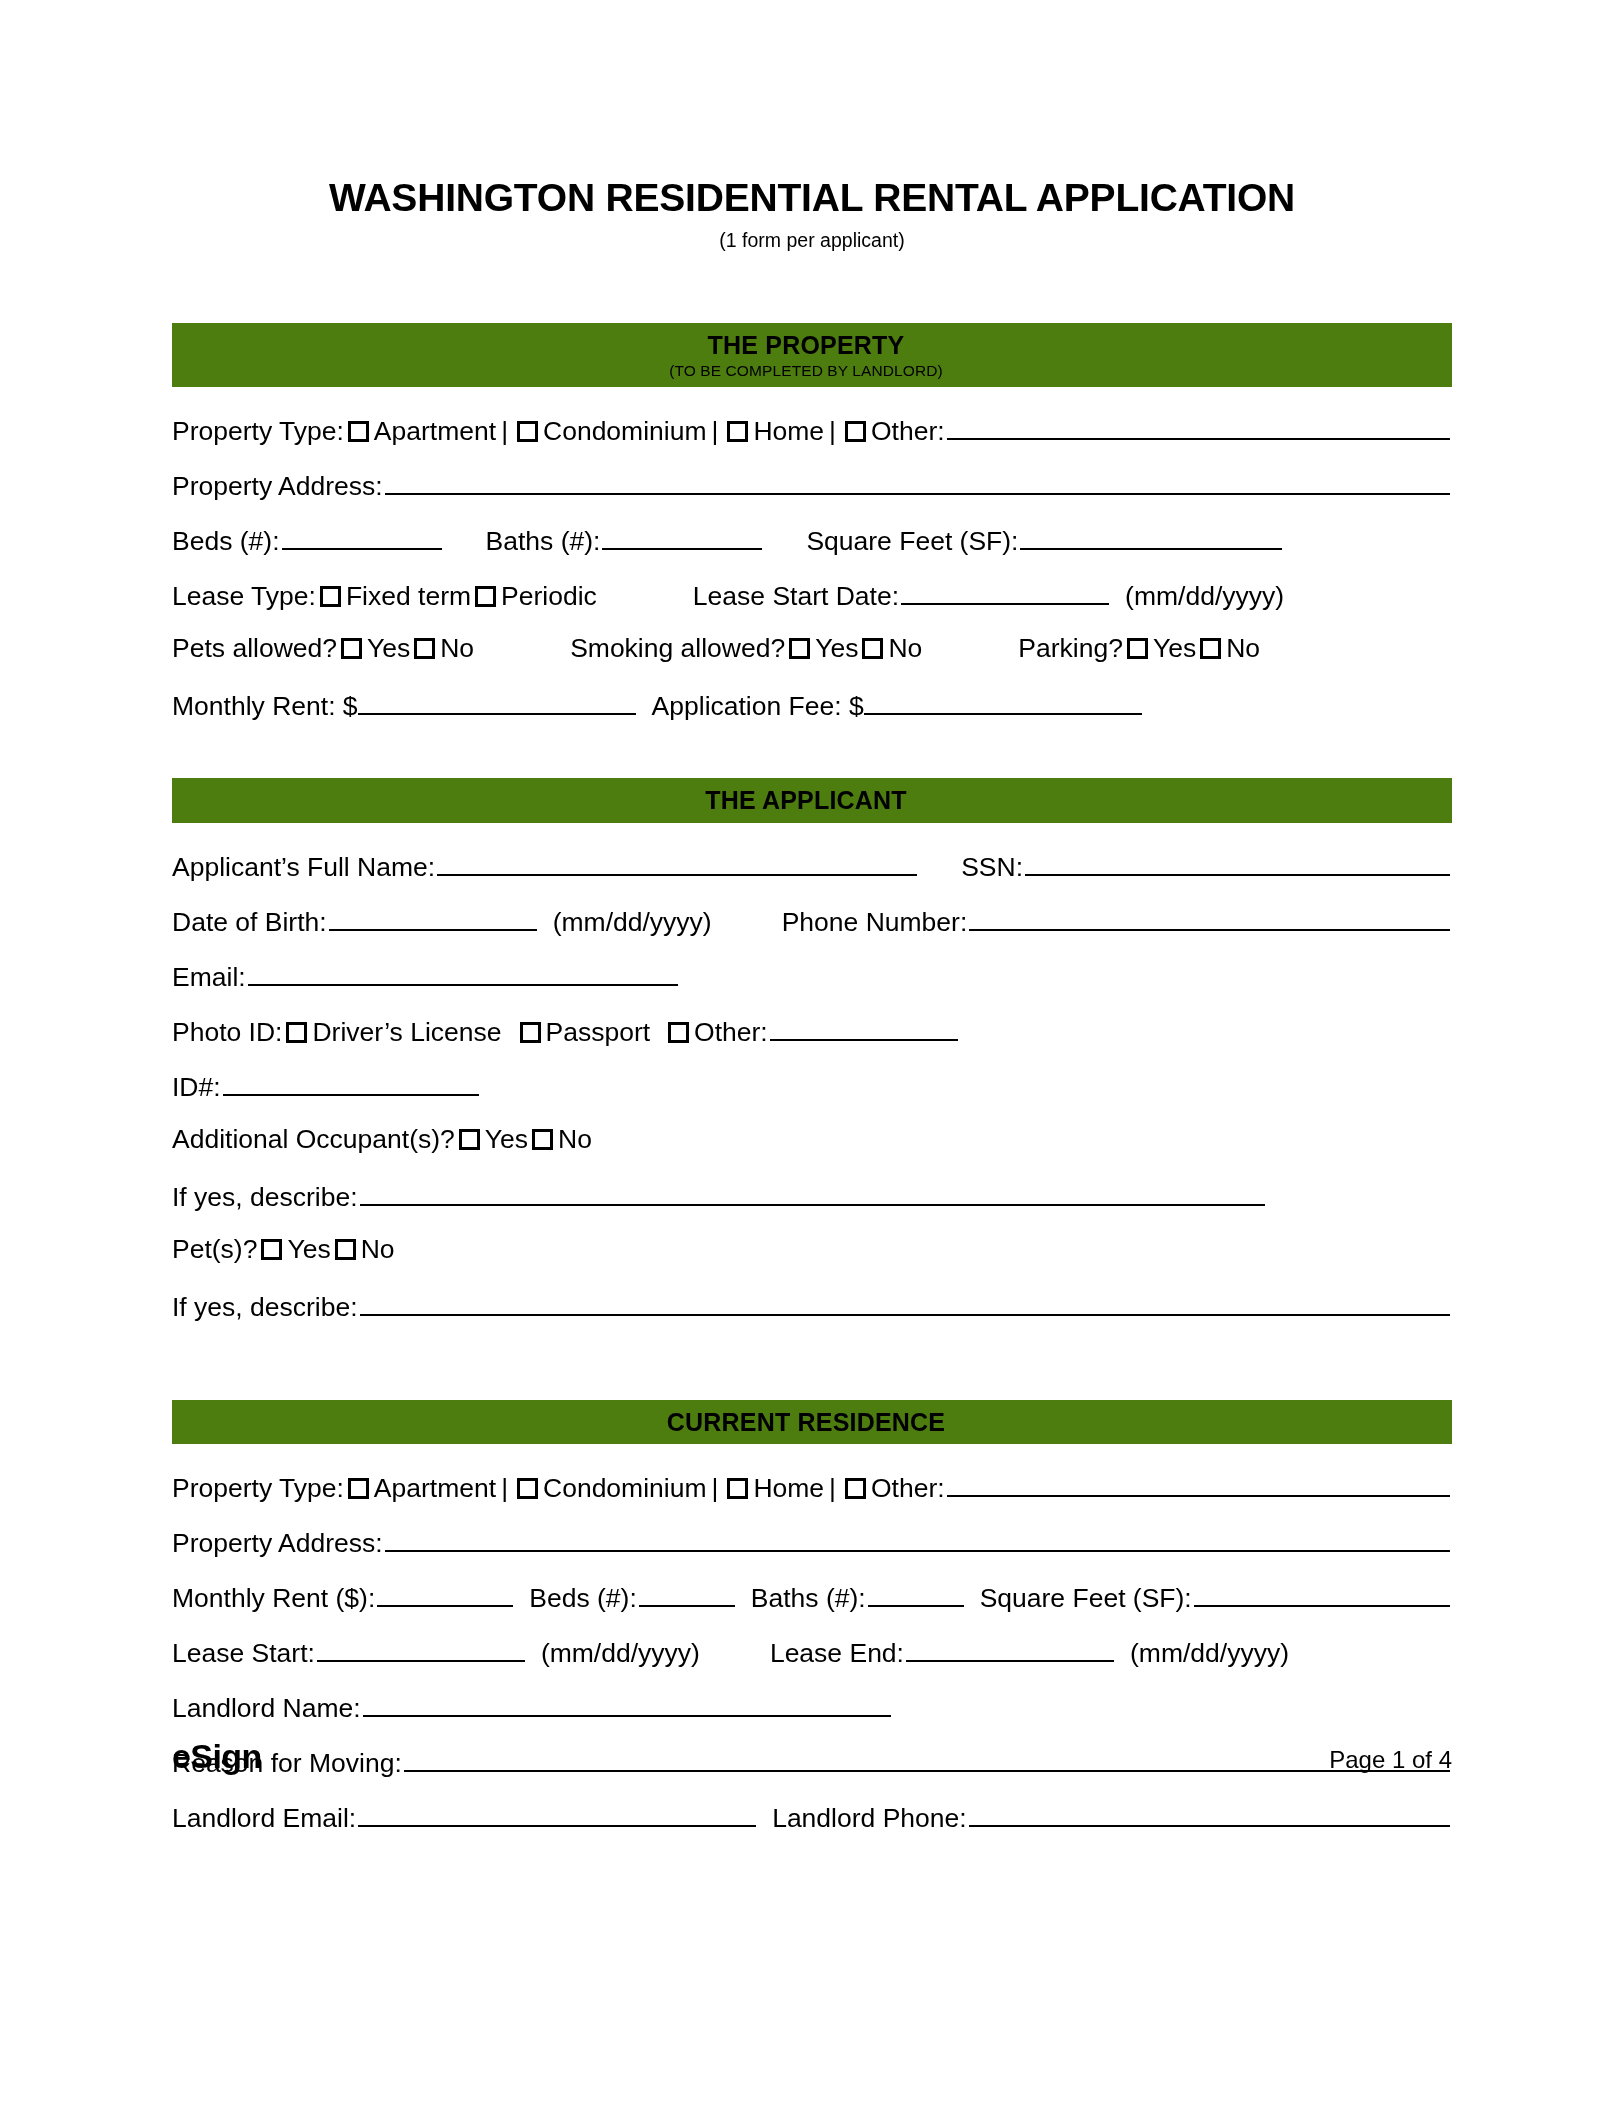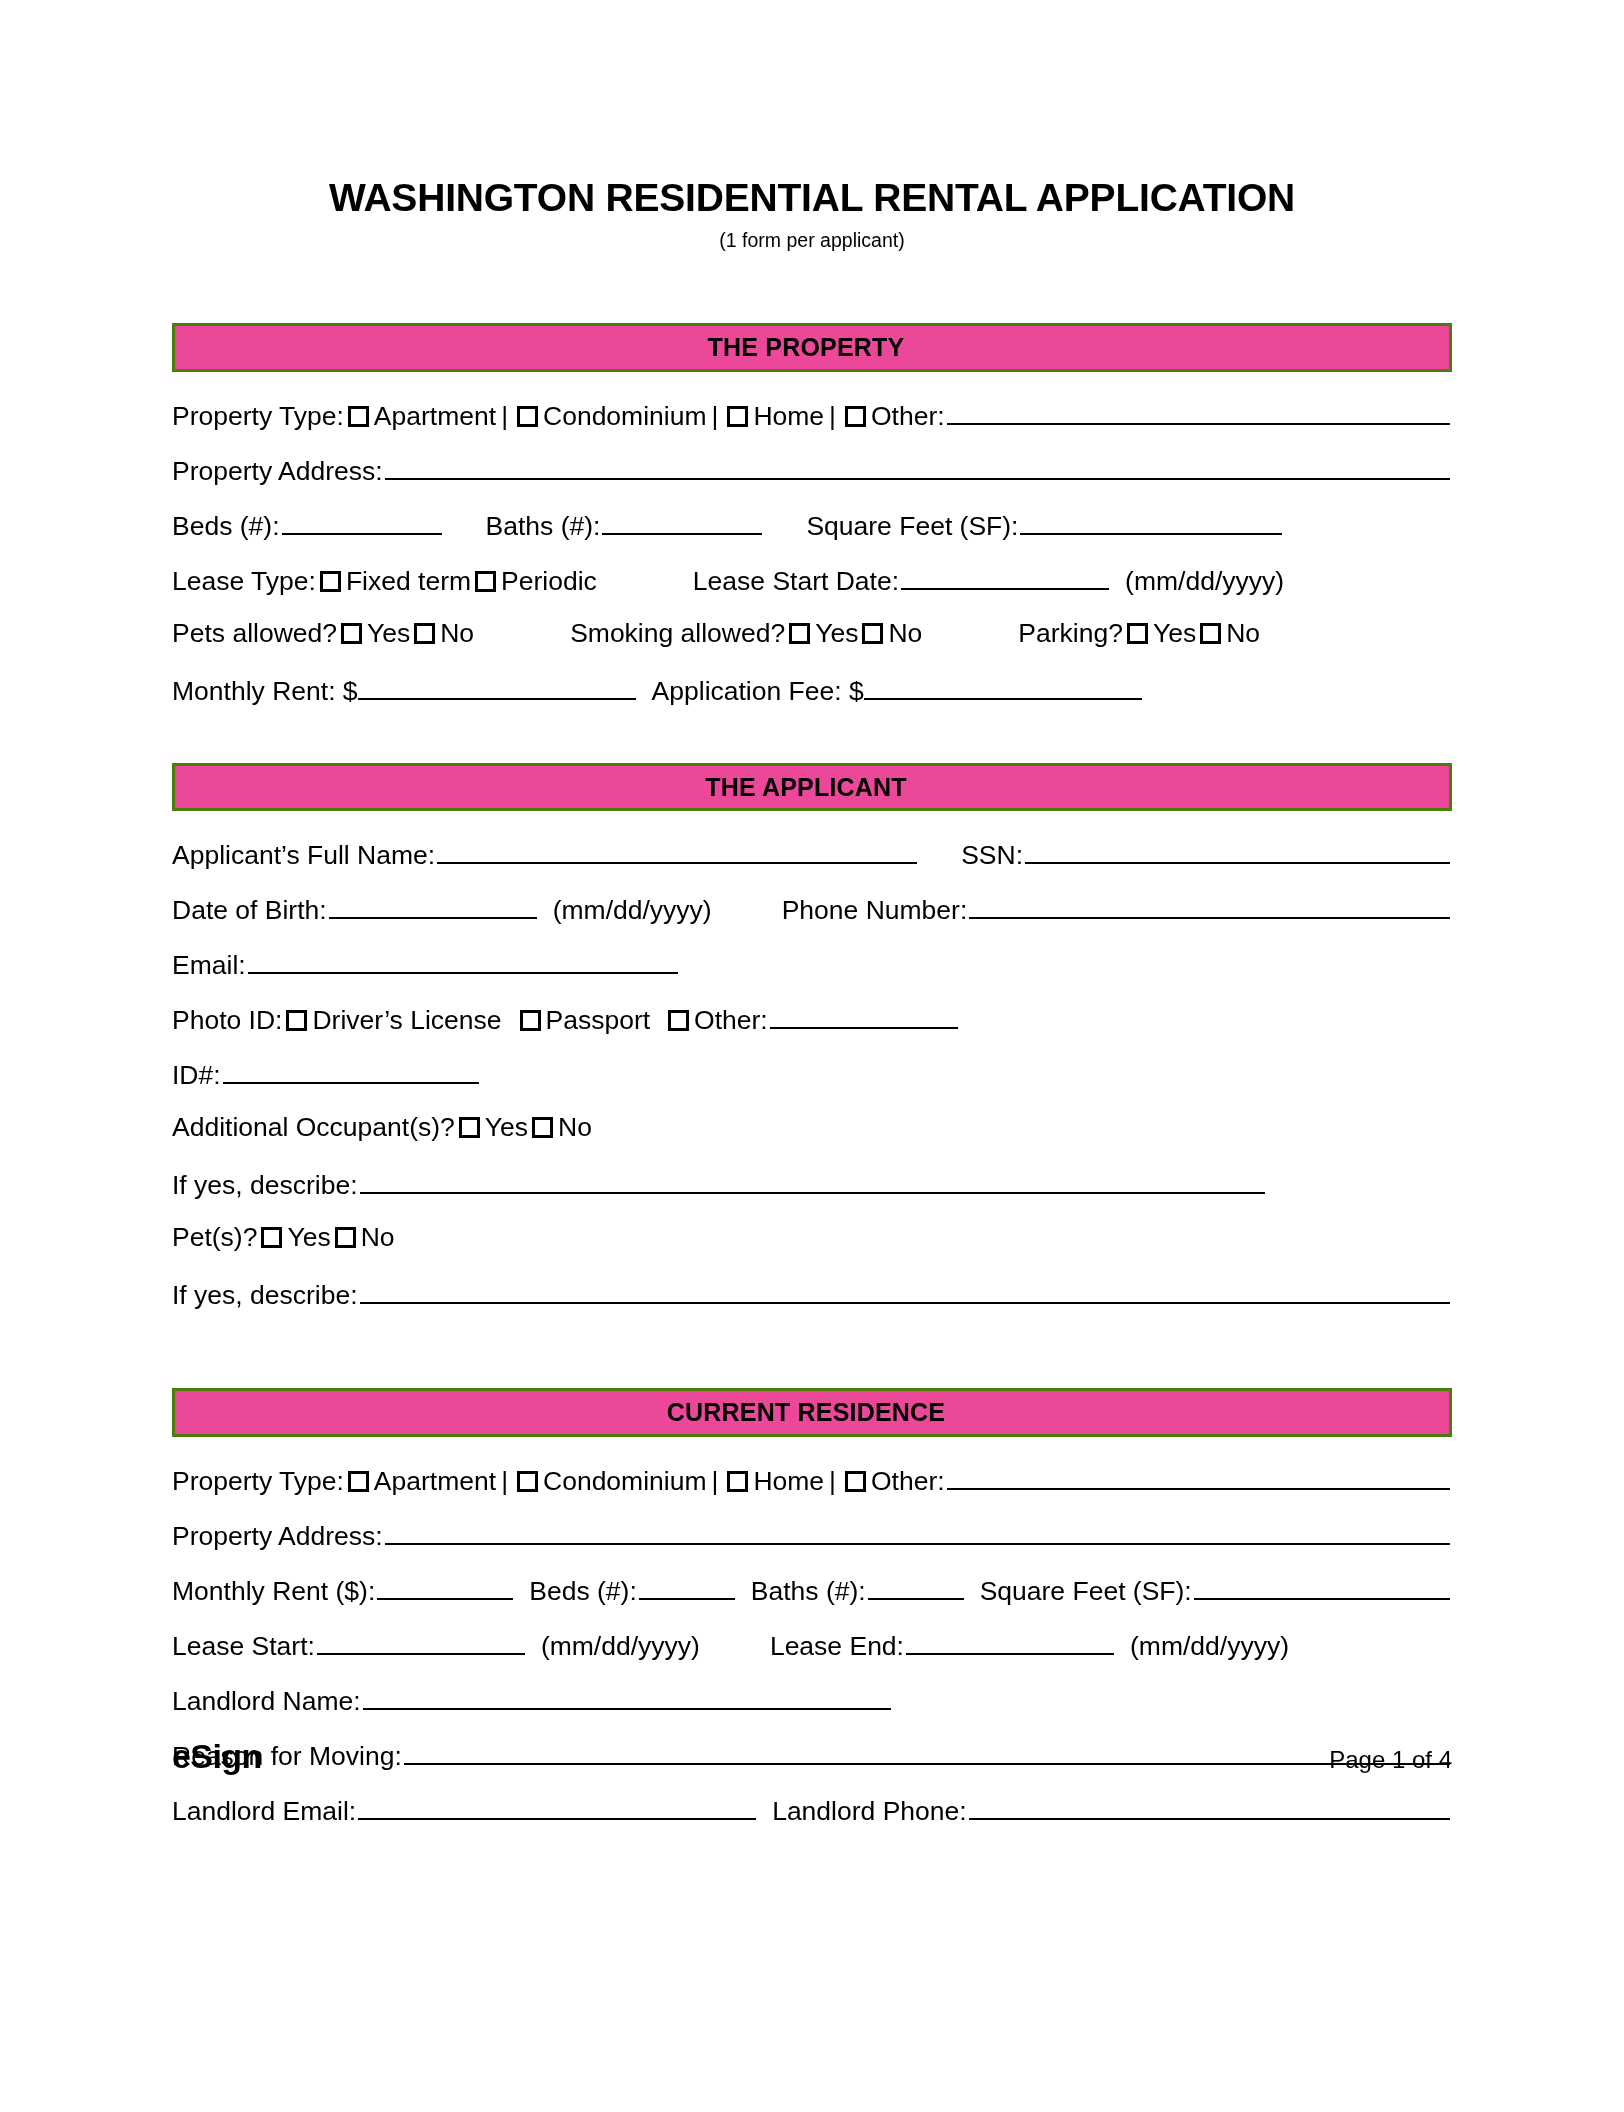--- a/index.html
+++ b/index.html
@@ -37,22 +37,22 @@
   .doc-subtitle {
     text-align: center;
     font-size: 19.5px;
     margin: 0;
     padding-top: 10px;
     line-height: 1.1;
   }
 
   
   .section-bar {
-    border: 3px solid #4d7c0f;
-    background: #ec4899;
+    border: 1px solid #4d7c0f;
+    background: #4d7c0f;
     box-sizing: border-box;
     text-align: center;
     padding: 7px 12px 6px 0;
   }
   .section-bar .sec-title {
     font-size: 25px;
     font-weight: bold;
     line-height: 1.18;
     letter-spacing: 0.2px;
   }
@@ -130,20 +130,21 @@
 </head>
 <body>
 
 <div class="page">
 
   <h1 class="doc-title">WASHINGTON RESIDENTIAL RENTAL APPLICATION</h1>
   <div class="doc-subtitle">(1 form per applicant)</div>
 
   <div class="section-bar bar-property">
     <div class="sec-title">THE PROPERTY</div>
+    <div class="sec-sub">(TO BE COMPLETED BY LANDLORD)</div>
   </div>
 
   <div class="rows">
 
     <div class="row first">
       <span class="lbl">Property Type:</span>
       <span class="cb"></span>
       <span class="lbl">Apartment</span>
       <span class="sep">|</span>
       <span class="cb"></span>

